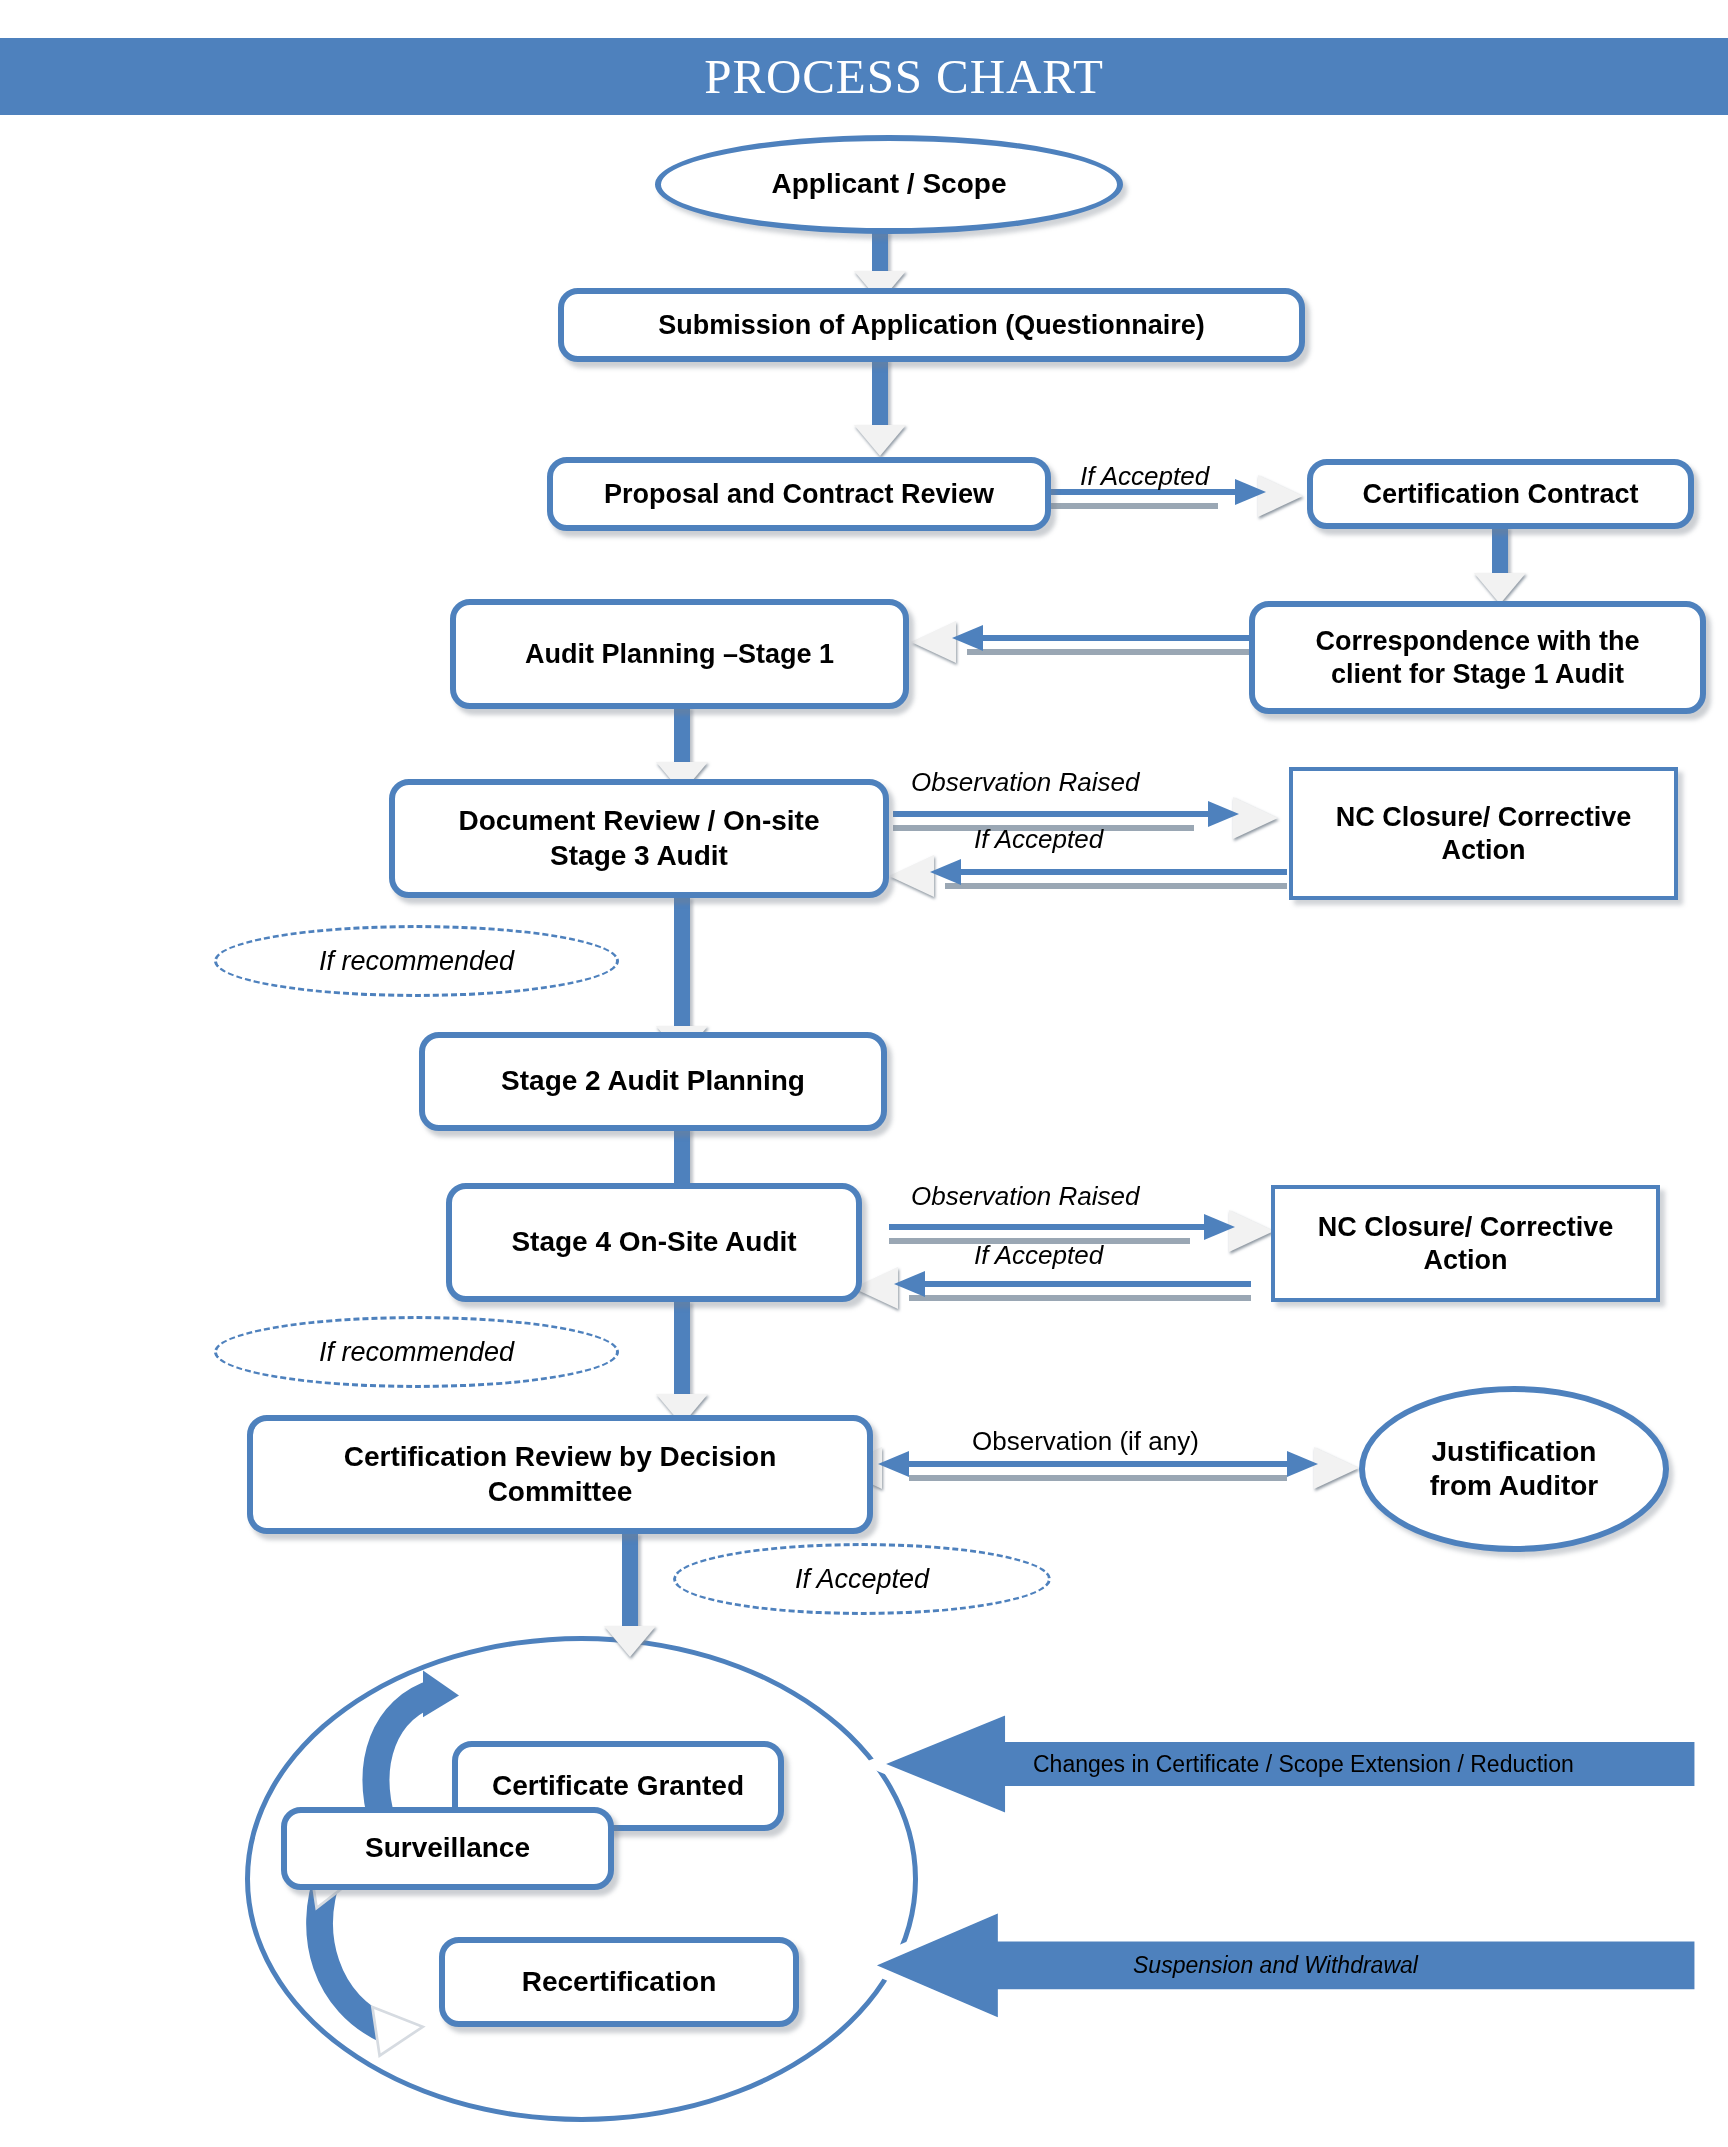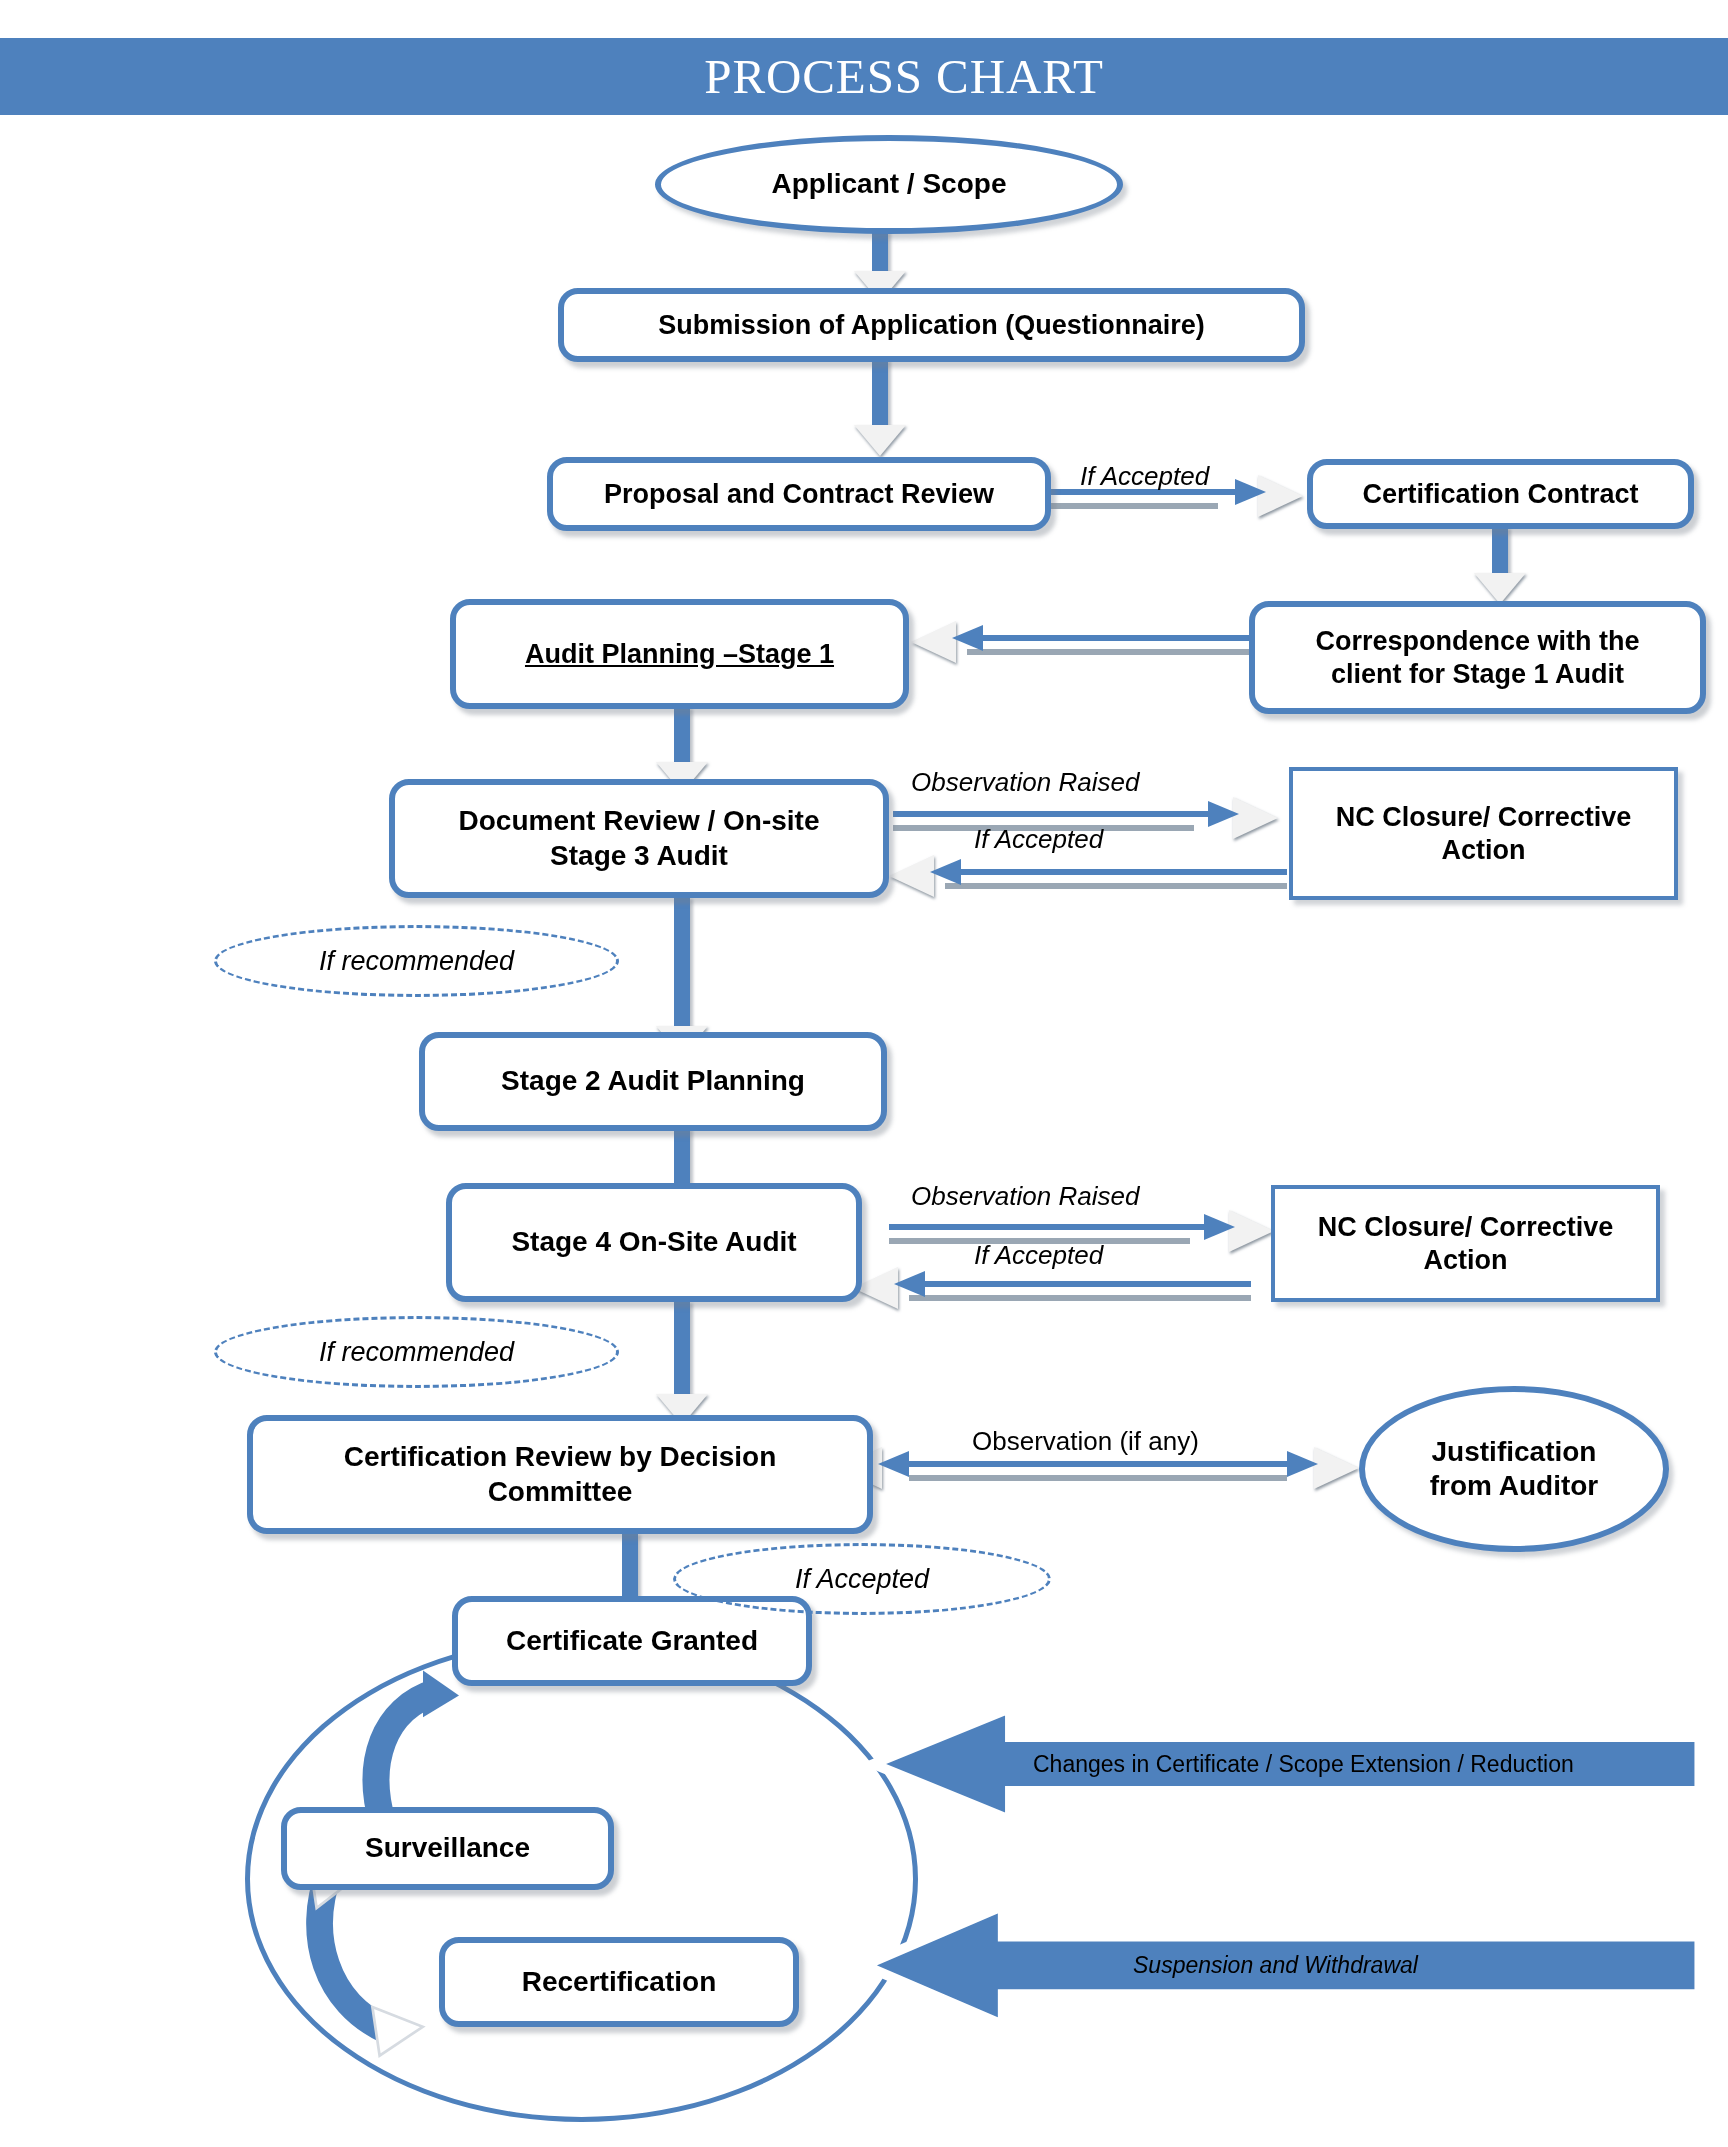--- a/index.html
+++ b/index.html
@@ -253,21 +253,21 @@
     </span>
   </div>
 
   <div class="h-arrow" style="left:911px; top:621px; width:344px; height:41px;">
     <div class="outline-l"></div>
     <div class="line" style="left:56px; width:288px;"></div>
     <div class="line2" style="left:56px; width:288px;"></div>
     <div class="tip-l" style="left:41px;"></div>
   </div>
 
-  <div class="node rbox" style="left:450px; top:599px; width:459px; height:110px; font-size:27px;text-decoration:underline;">
+  <div class="node rbox" style="left:450px; top:599px; width:459px; height:110px; font-size:27px;">
     <span class="label">Audit Planning –Stage 1</span>
   </div>
 
   <div class="v-arrow" style="left:655px; top:706px; width:54px; height:90px;">
     <div class="shaft" style="height:61px;"></div>
     <div class="head" style="top:56px;"></div>
   </div>
 
   <div class="node rbox" style="left:389px; top:779px; width:500px; height:119px; font-size:28px;">
     <span class="label">
@@ -402,21 +402,21 @@
   </div>
 
   <div class="cycle-arrow" style="left:286px; top:1854px; width:207px; height:234px;">
     <svg width="207" height="234" viewBox="0 0 230 260">
       <path d="M 48 20 C 22 90 44 165 112 196" fill="none" stroke="#4e81bd" stroke-width="30" stroke-linecap="butt"></path>
       <path d="M 26 6 L 78 26 L 34 60 Z" fill="#ffffff" stroke="#d6dbe1" stroke-width="3"></path>
       <path d="M 96 170 L 152 192 L 104 224 Z" fill="#ffffff" stroke="#d6dbe1" stroke-width="3"></path>
     </svg>
   </div>
 
-  <div class="node rbox" style="left:452px; top:1596px; width:360px; height:90px; font-size:28px;">
+  <div class="node rbox" style="left:452px; top:1741px; width:332px; height:90px; font-size:28px;">
     <span class="label">Certificate Granted</span>
   </div>
 
   <div class="node rbox" style="left:281px; top:1807px; width:333px; height:83px; font-size:28px;">
     <span class="label">Surveillance</span>
   </div>
 
   <div class="node rbox" style="left:439px; top:1937px; width:360px; height:90px; font-size:28px;">
     <span class="label">Recertification</span>
   </div>

